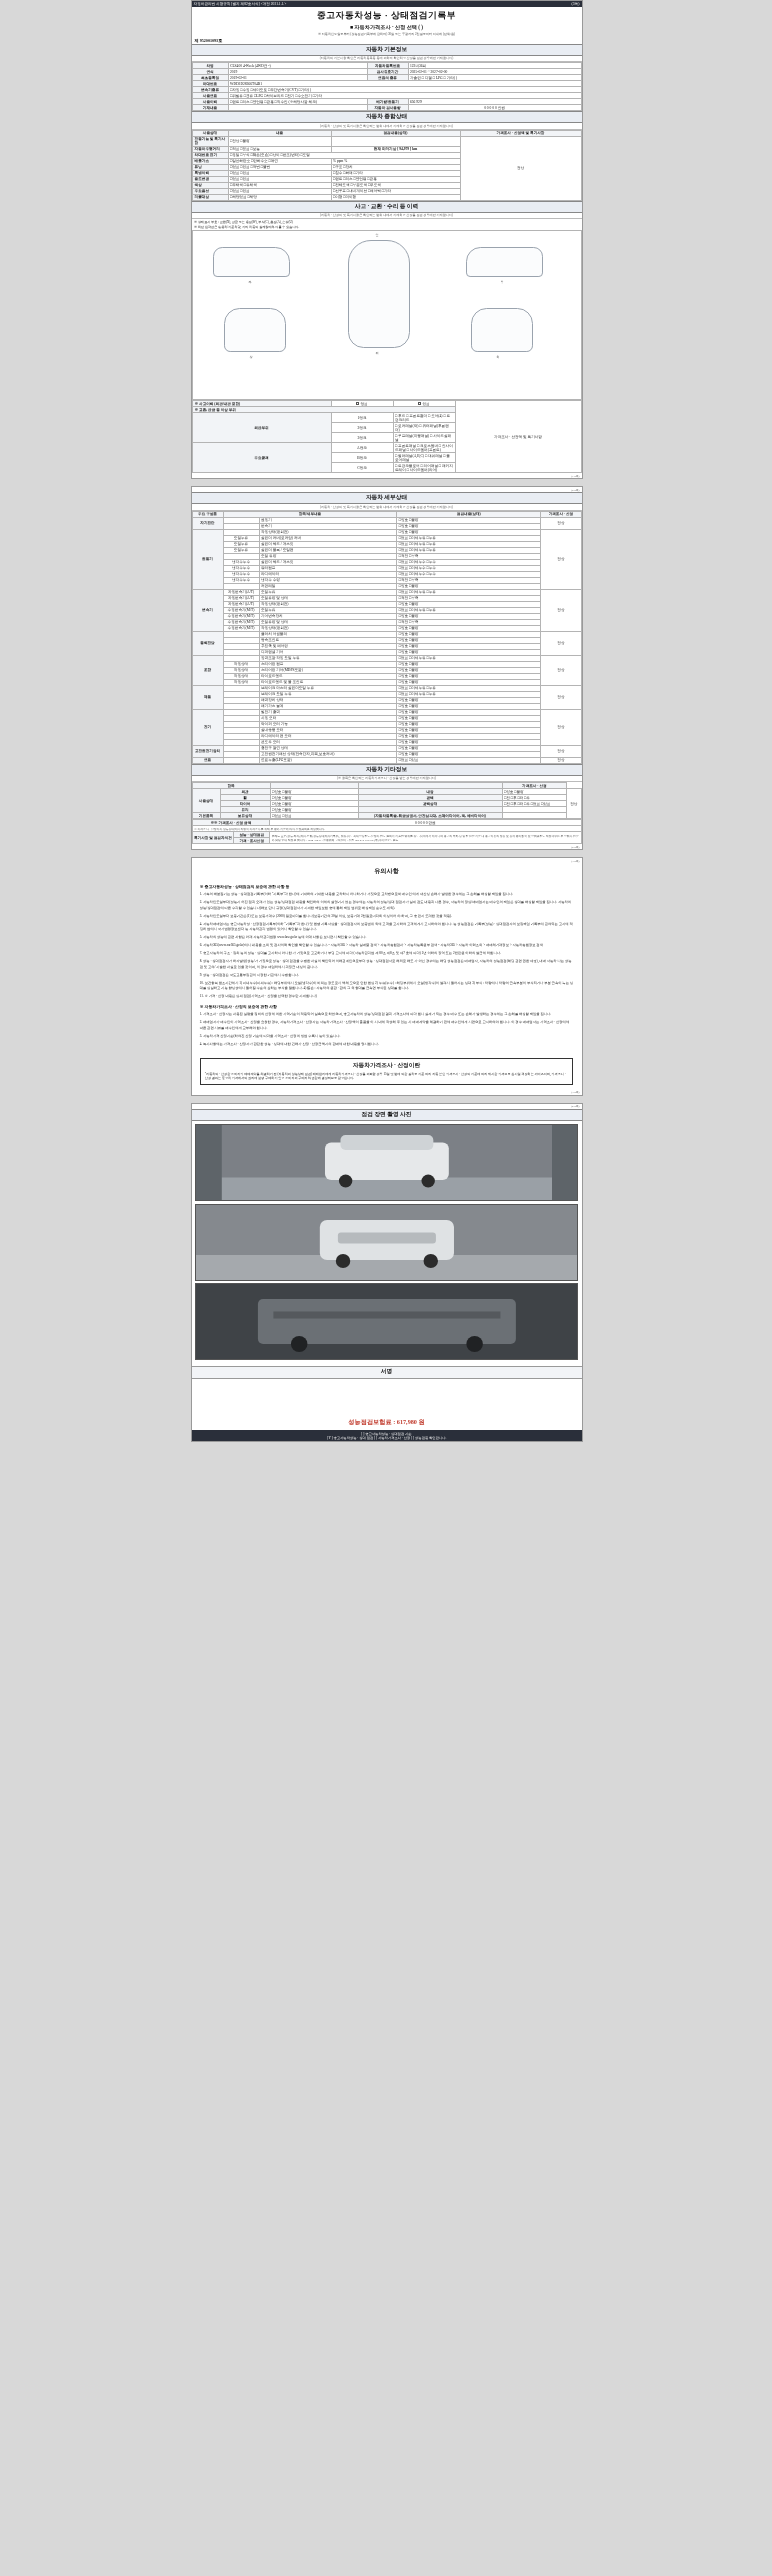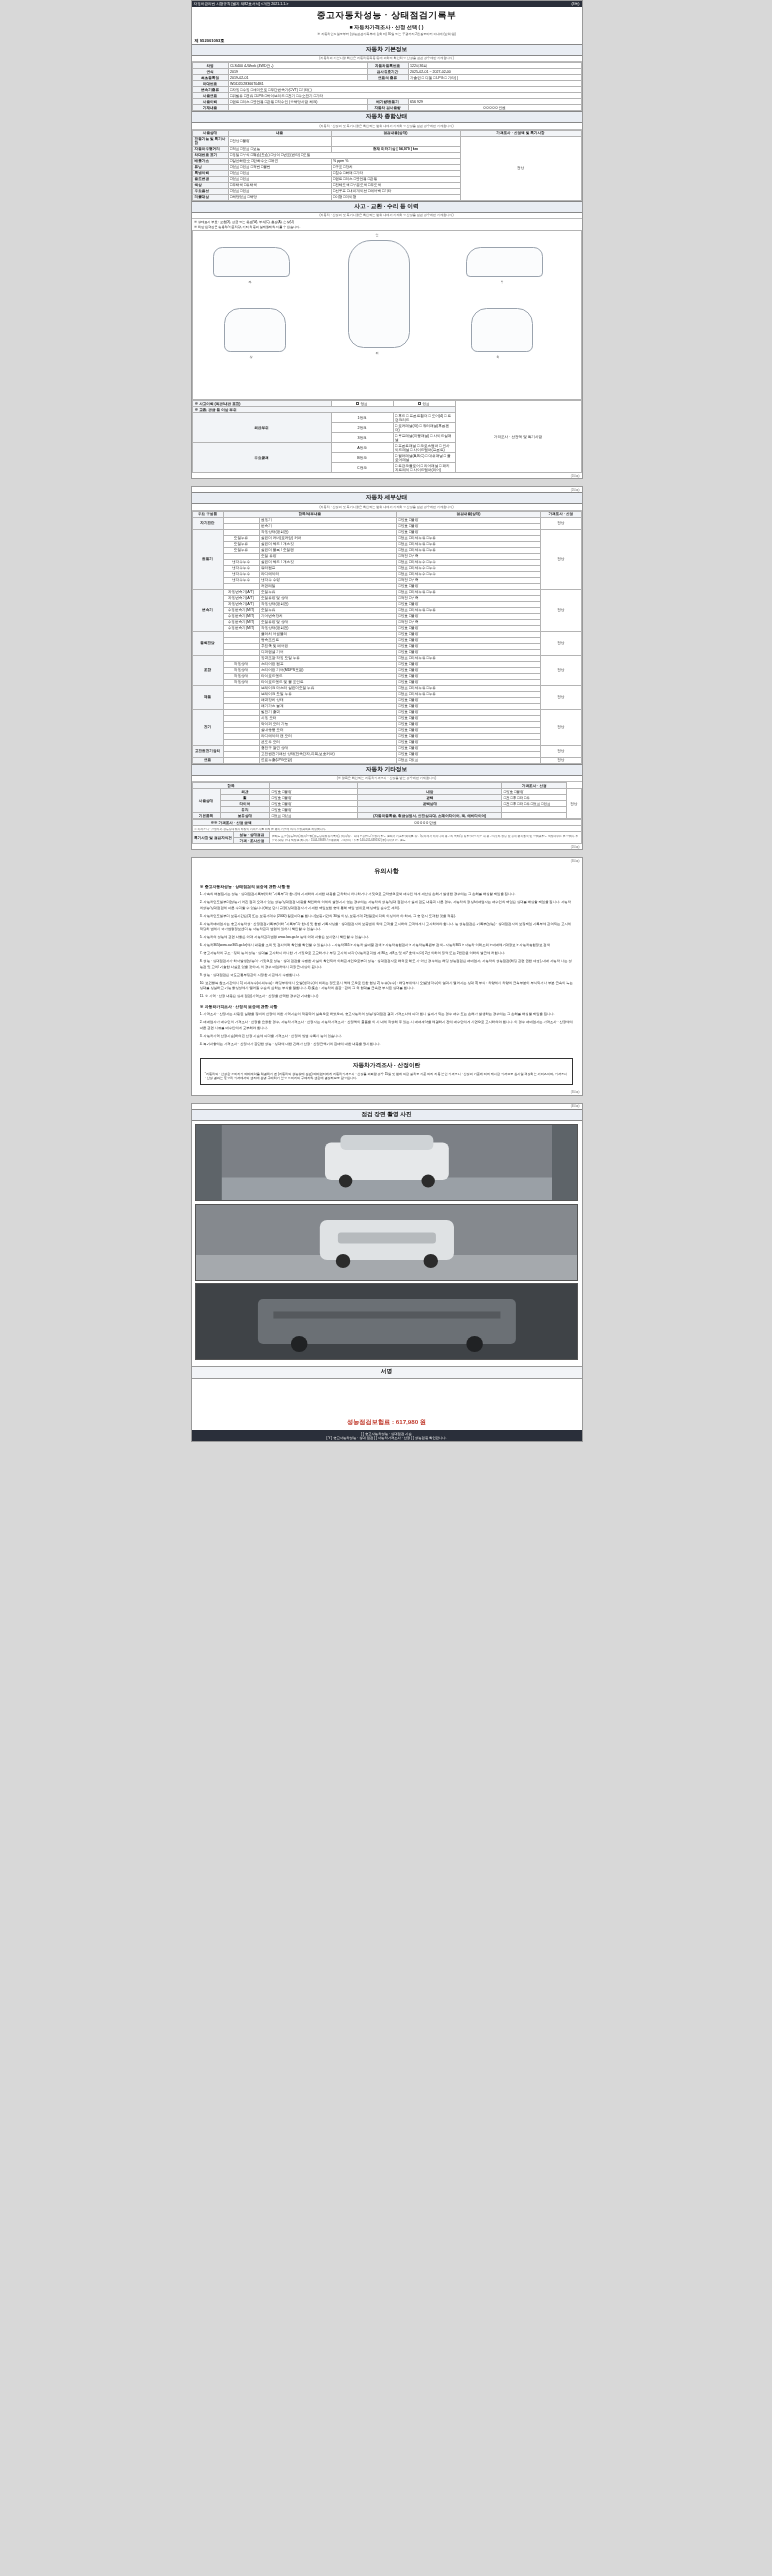--- a/index.html
+++ b/index.html
@@ -1,18 +1,18 @@
 <!DOCTYPE html>
 <html style="font-size:8.2px"><head>
 <meta charset="utf-8">
 <style>
   * { box-sizing: border-box; }
   html, body { margin:0; padding:0; background:#d8d8d8; }
   body { font-family:"Liberation Sans", sans-serif; font-size:4.1px; color:#111; }
-  .page { width:773px; margin:0 auto; position:relative; }
+  .page { width:773px; margin:0 auto; position:relative;font-family:Liberation Serif, serif; }
   .sheet { background:#fff; border:0.5px solid #999; margin:0 auto; }
   .s1 { width:392px; }
   .hdrbar { background:#2a2f3a; color:#fff; font-size:3.6px; padding:1px 2.1px; display:flex; justify-content:space-between; }
   .title-wrap { text-align:center; padding:3.1px 0 1px; }
   .doc-title { font-size:8.8px; font-weight:bold; letter-spacing:0.5px; }
   .doc-sub { font-size:5.2px; font-weight:bold; margin-top:1.5px; }
   .doc-sub2 { font-size:3.1px; color:#444; margin-top:1px; }
   .docno { font-size:4.1px; font-weight:bold; padding:1px 3.1px; }
   .sec-title { background:#e9edf3; border-top:0.5px solid #888; border-bottom:0.5px solid #888; text-align:center; font-weight:bold; font-size:5.7px; padding:1px 0; }
   .sec-note { text-align:center; font-size:3.1px; color:#555; padding:0.5px 0 1px; border-bottom:0.5px solid #bbb; }

